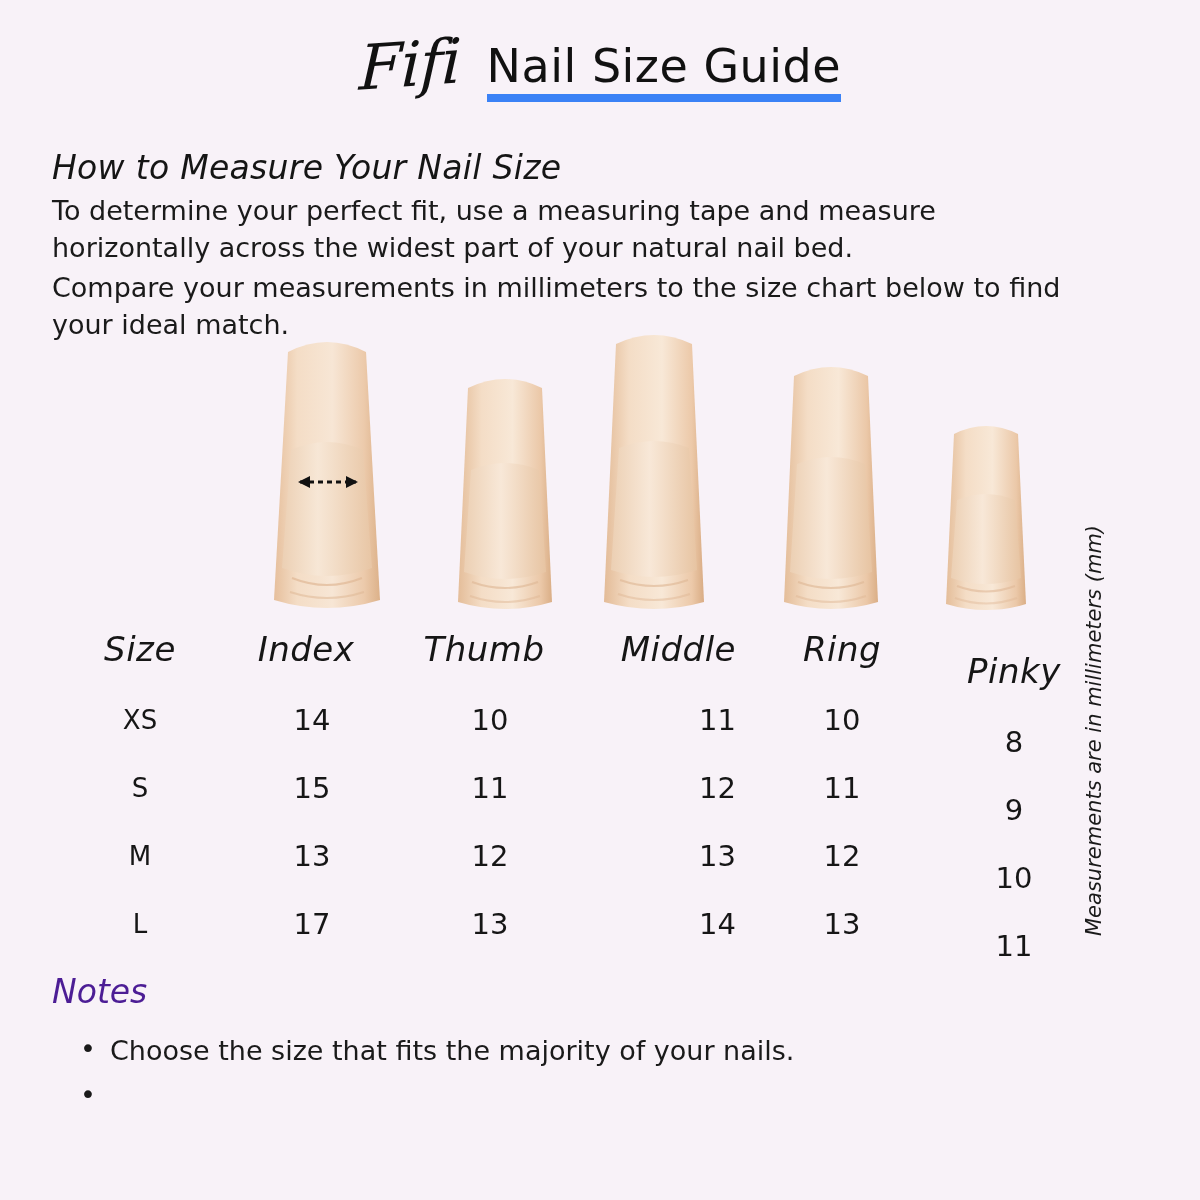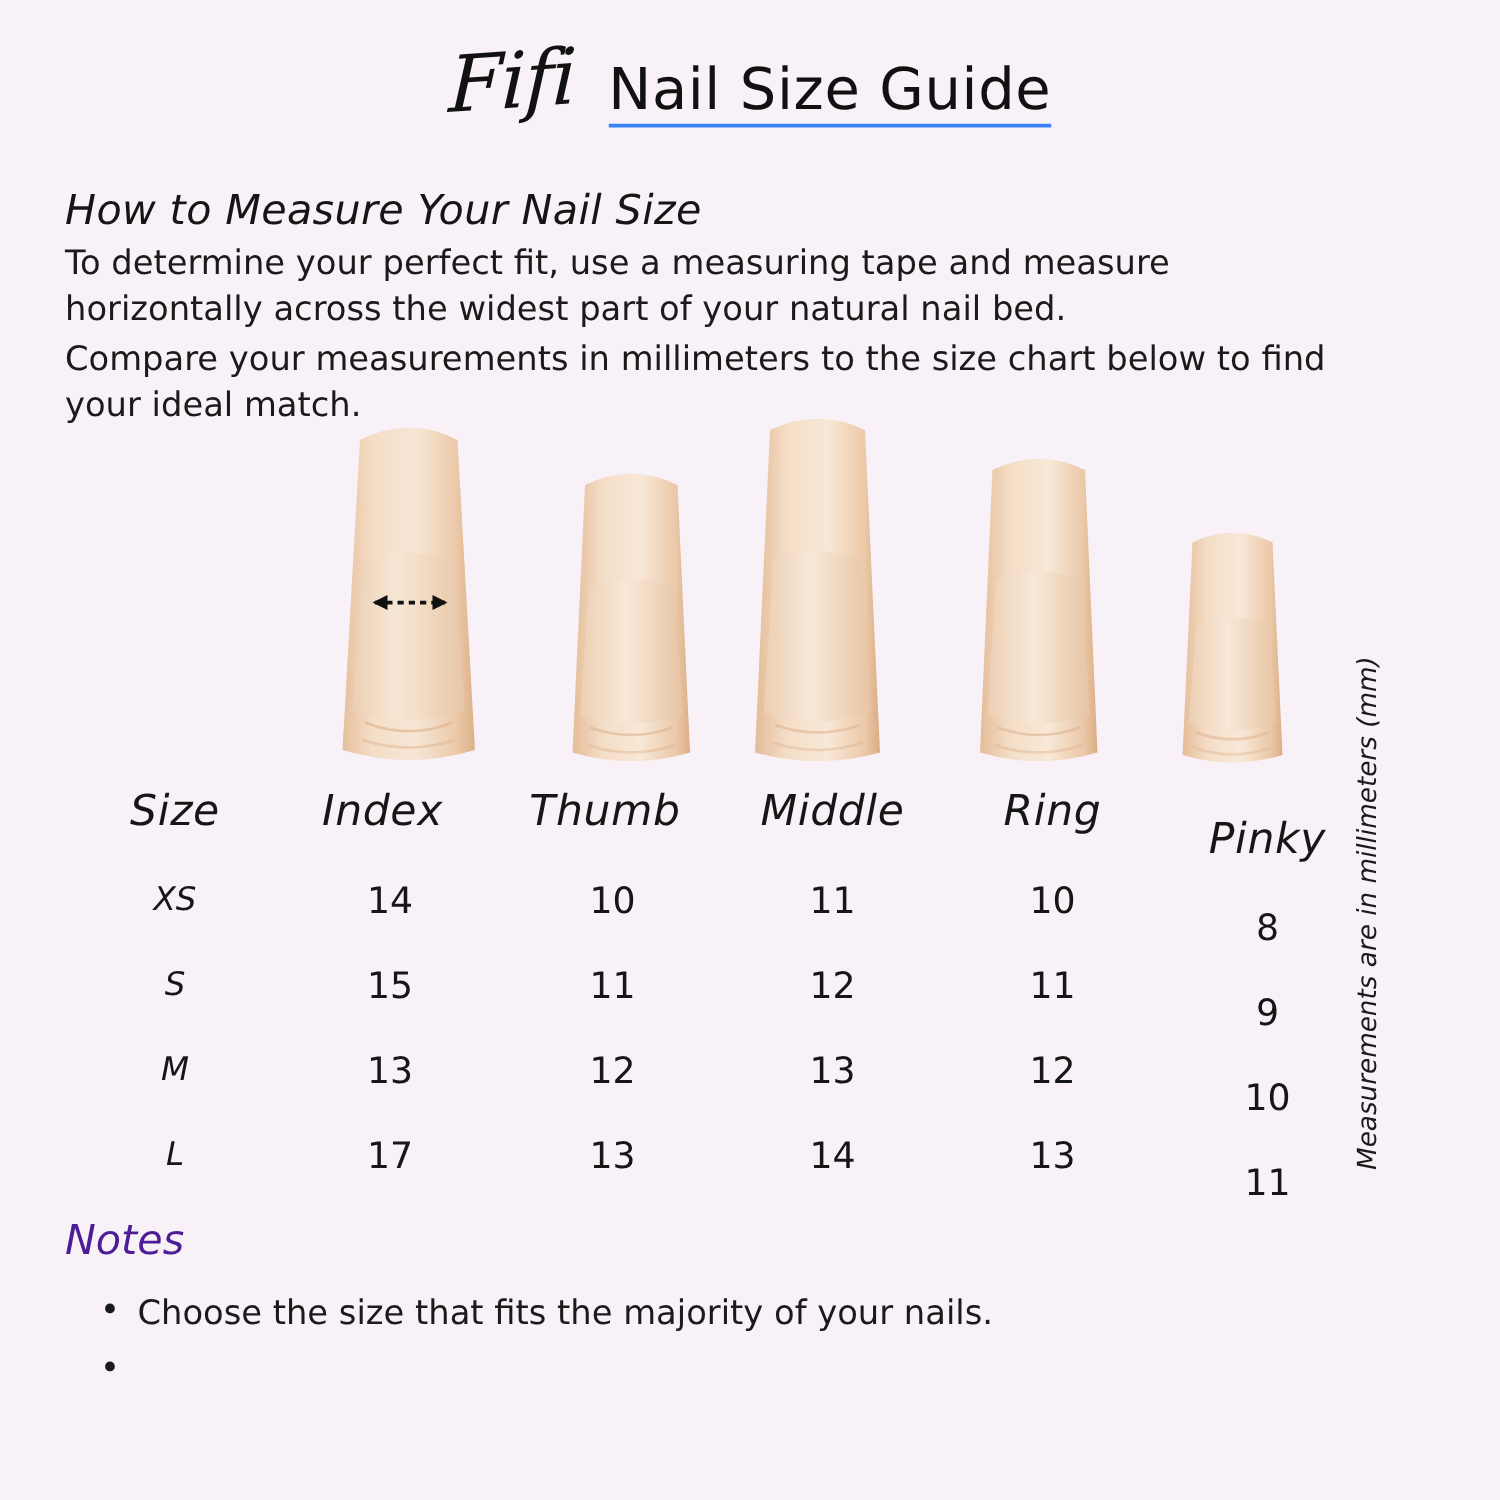--- a/index.html
+++ b/index.html
@@ -32,21 +32,21 @@
     letter-spacing: -1px;
     line-height: 1;
     transform: rotate(-4deg) skewX(-6deg);
     padding-bottom: 6px;
   }
   .guide-title {
     font-family: "DejaVu Sans", sans-serif;
     font-size: 46px;
     color: #111;
     line-height: 1.05;
-    border-bottom: 3px solid #3b82f6;
+    border-bottom: 8px solid #3b82f6;
     padding-bottom: 4px;
     letter-spacing: 0.5px;
   }
 
   
   .howto-title {
     position: absolute;
     top: 148px; left: 52px;
     font-size: 33px;
     font-style: italic;
@@ -88,35 +88,34 @@
   }
   .row.head { height: 74px; }
   .row.data { height: 68px; }
   .cell {
     text-align: center;
     color: #161616;
   }
   .c-size   { width: 150px; }
   .c-thumb  { width: 180px; }
   .c-index  { width: 165px; }
-  .c-middle { width: 175px; }
+  .c-middle { width: 175px; text-align: right; }
   .c-ring   { width: 165px; }
   .c-pinky  { width: 165px; margin-top: 43px; }
 
   .row.head .cell {
     font-size: 34px;
     font-style: italic;
     letter-spacing: 0.5px;
   }
   .row.data .cell {
     font-size: 29px;
   }
   .row.data .c-size {
     font-size: 26px;
-    font-style: italic;
   }
 
   
   .vert-note {
     position: absolute;
     top: 516px; left: 1082px;
     width: 420px;
     transform-origin: left top;
     transform: rotate(-90deg) translate(-100%, 0);
     font-size: 21px;

